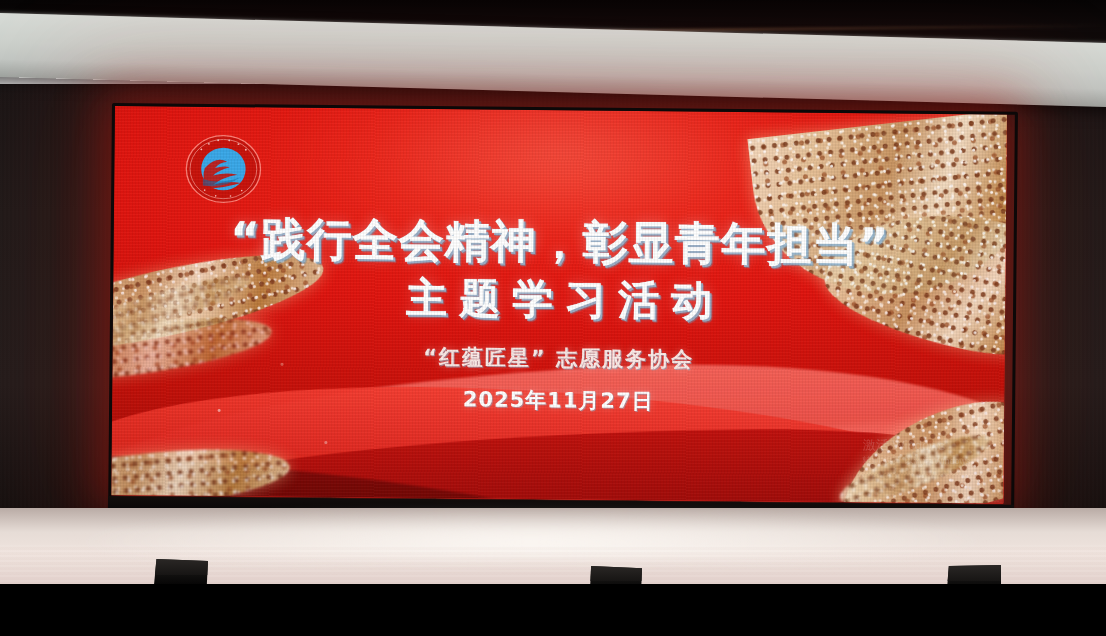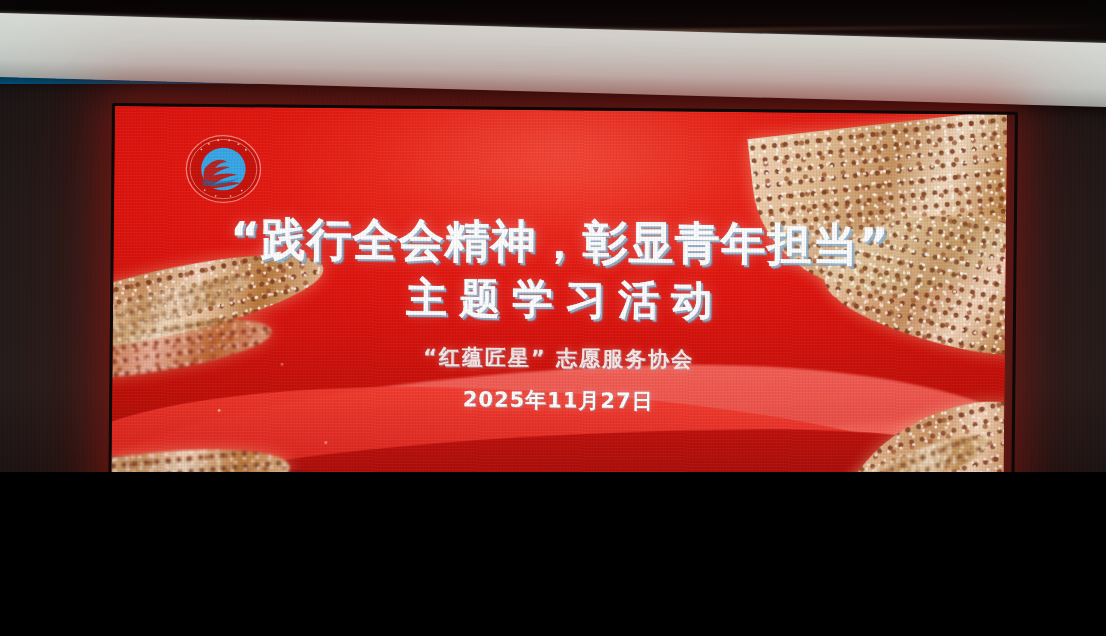--- a/index.html
+++ b/index.html
@@ -1,19 +1,19 @@
 <!DOCTYPE html>
 <html><head>
 <meta charset="utf-8">
 <style>
   html,body{margin:0;padding:0;background:#000;}
   body{width:1106px;height:636px;overflow:hidden;
        font-family:"Liberation Sans","DejaVu Sans",sans-serif;}
 
-  #scene{position:relative;width:1106px;height:472px;overflow:hidden;background:#0369a1;}
+  #scene{position:relative;width:1106px;height:584px;overflow:hidden;background:#e5e5e5;}
 
   
   .ceiling{position:absolute;left:0;top:0;width:1106px;height:62px;
     background:linear-gradient(180deg,#060404 0%,#0d0909 40%,#140e0d 100%);}
   .ceiling-seam{position:absolute;left:0;top:30px;width:1106px;height:3px;
     background:linear-gradient(90deg,rgba(70,40,30,0) 0%,rgba(110,70,50,.55) 35%,rgba(120,80,55,.5) 65%,rgba(70,40,30,0) 100%);
     transform:rotate(-0.6deg);filter:blur(1px);}
 
   
   .valance{position:absolute;left:-40px;top:28px;width:1190px;height:64px;
@@ -233,20 +233,24 @@
       </svg>
     </div>
 
     <div class="text-block">
       <div class="title-main">“践行全会精神，彰显青年担当”</div>
       <div class="title-sub">主题学习活动</div>
       <div class="org-line">“红蕴匠星” 志愿服务协会</div>
       <div class="date-line">2025年11月27日</div>
     </div>
 
+    <div class="watermark">
+      <div class="wm1">激活 Windows</div>
+      <div class="wm2">转到“设置”以激活 Windows。</div>
+    </div>
 
     <div class="scanlines"></div>
     <div class="led-pixel"></div>
   </div>
   <div class="led-bezel"></div>
 
   <div class="screen-shadow"></div>
   <div class="floor"></div>
   <div class="floor-glow"></div>
   <div class="floor-sheen"></div>

